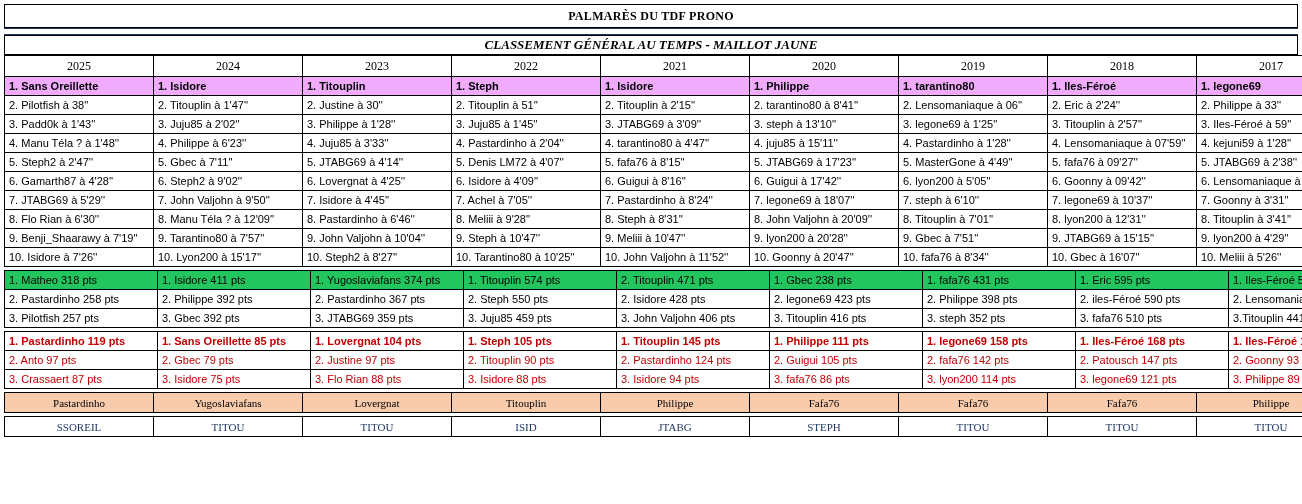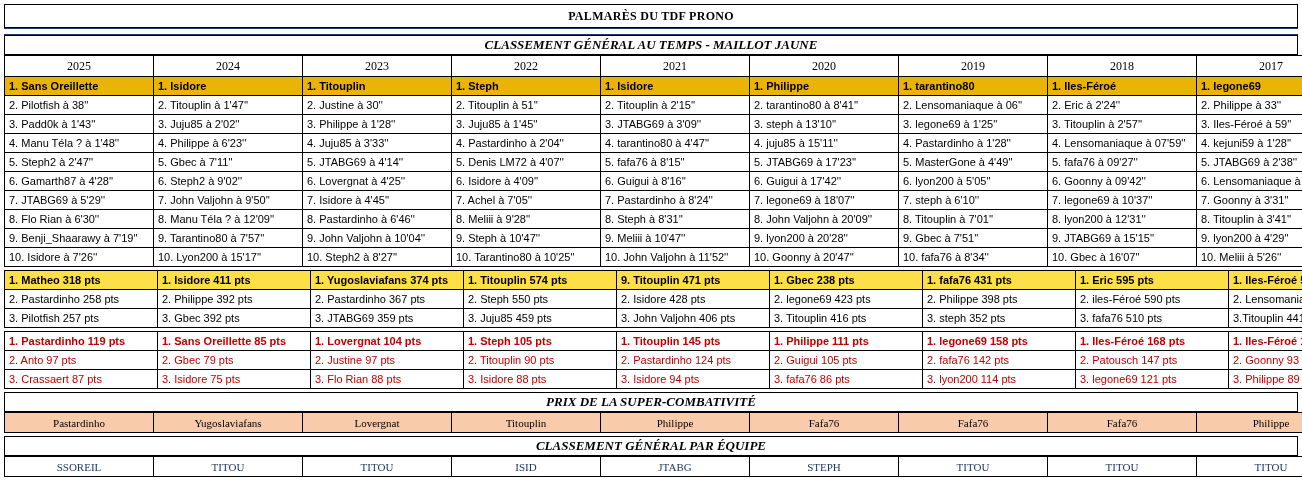--- a/index.html
+++ b/index.html
@@ -6,22 +6,22 @@
   body{font-family:"Liberation Sans", sans-serif;}
   #sheet{width:1302px;height:504px;position:relative;box-sizing:border-box;padding:4px 4px 0 4px;}
   table{border-collapse:collapse;width:1294px;table-layout:fixed;border-radius:6px;}
   td{border:1px solid #000000;padding:0;vertical-align:middle;}
   .title-row td{height:22px;text-align:center;font-weight:bold;font-size:12px;font-family:"Liberation Serif", serif;letter-spacing:.3px;}
   .spacer td{border:none;height:3px;}
   .dblline td{border:none;height:5px;border-top:1px solid #1f3864;border-bottom:1px solid #1f3864;}
   .section-row td{height:18px;text-align:center;font-style:italic;font-weight:bold;font-size:13px;font-family:"Liberation Serif", serif;}
   .year-row td{height:20px;text-align:center;font-size:12px;font-family:"Liberation Serif", serif;}
   .cell{height:18px;font-size:11px;padding-left:4px;white-space:nowrap;overflow:hidden;font-family:"Liberation Sans", sans-serif;}
-  .yellow{background:#eab308;font-weight:bold;}
-  .green{background:#fde047;font-weight:bold;}
+  .yellow{background:#f0abfc;font-weight:bold;}
+  .green{background:#22c55e;font-weight:normal;}
   .pois{color:#c00000;margin-top:34px;}
   .pois-first{color:#c00000;font-weight:bold;}
   .orange{background:#f8cbad;text-align:center;font-size:11px;height:19px;font-family:Liberation Serif, serif;}
   .team{background:#ffffff;text-align:center;font-size:11px;height:19px;color:#1f3864;font-family:"Liberation Serif", serif;}
   .narrow{width:148px;margin-left:40px;}
 </style>
 </head>
 <body>
 
 <div id="sheet">
@@ -185,21 +185,21 @@
     </table>
 
 
   <table>
     <tbody>
         <tr>
       <td class="cell green narrow">1. Matheo 318 pts</td>
       <td class="cell green narrow">1. Isidore 411 pts</td>
       <td class="cell green narrow">1. Yugoslaviafans 374 pts</td>
       <td class="cell green narrow">1. Titouplin 574 pts</td>
-      <td class="cell green narrow">9. Titouplin  471 pts</td>
+      <td class="cell green narrow">2. Titouplin  471 pts</td>
       <td class="cell green narrow">1. Gbec 238 pts</td>
       <td class="cell green narrow">1. fafa76 431 pts</td>
       <td class="cell green narrow">1. Eric 595 pts</td>
       <td class="cell green narrow">1. Iles-Féroé  563 pts</td>
     </tr>
     <tr>
       <td class="cell">2. Pastardinho 258 pts</td>
       <td class="cell">2. Philippe 392 pts</td>
       <td class="cell">2. Pastardinho 367 pts</td>
       <td class="cell">2. Steph 550 pts</td>
@@ -271,27 +271,20 @@
     </table>
 
   <table>
       <tbody>
         <tr class="spacer">
           <td></td>
         </tr>
       </tbody>
     </table>
 
-  <table>
-    <tbody>
-        <tr class="section-row">
-          <td>PRIX DE LA SUPER-COMBATIVITÉ</td>
-        </tr>
-  </tbody>
-    </table>
 
   <table>
     <tbody>
         <tr>
       <td class="orange narrow">Pastardinho</td>
       <td class="orange narrow">Yugoslaviafans</td>
       <td class="orange narrow">Lovergnat</td>
       <td class="orange narrow">Titouplin</td>
       <td class="orange narrow">Philippe</td>
       <td class="orange narrow">Fafa76</td>
@@ -303,27 +296,20 @@
     </table>
 
   <table>
       <tbody>
         <tr class="spacer">
           <td></td>
         </tr>
       </tbody>
     </table>
 
-  <table>
-    <tbody>
-        <tr class="section-row">
-          <td>CLASSEMENT GÉNÉRAL PAR ÉQUIPE</td>
-        </tr>
-  </tbody>
-    </table>
 
   <table>
     <tbody>
         <tr>
       <td class="team narrow">SSOREIL</td>
       <td class="team narrow">TITOU</td>
       <td class="team narrow">TITOU</td>
       <td class="team narrow">ISID</td>
       <td class="team narrow">JTABG</td>
       <td class="team narrow">STEPH</td>

